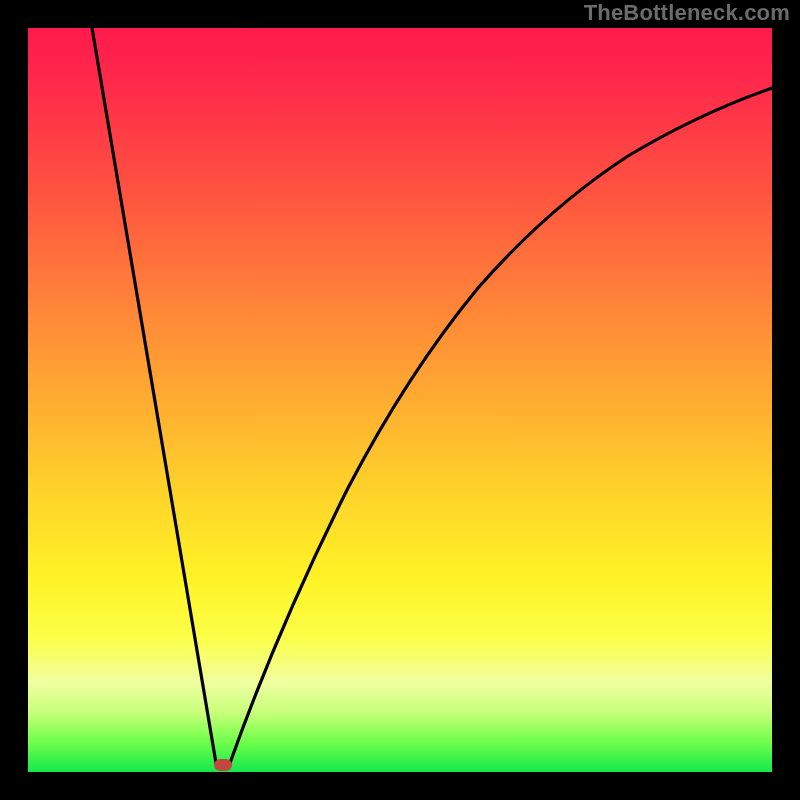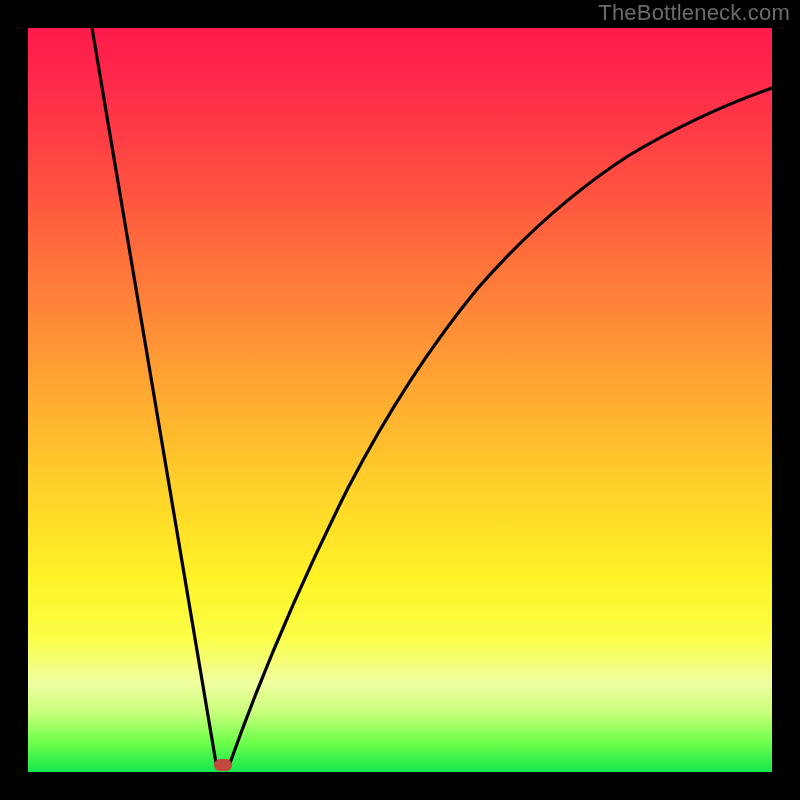--- a/index.html
+++ b/index.html
@@ -54,21 +54,21 @@
     border-radius: 6px;
     background: #c1473f;
     transform: translate(-50%, -50%);
   }
   .watermark {
     position: absolute;
     top: 0;
     right: 10px;
     color: #6b6b6b;
     font-size: 22px;
-    font-weight: 400;
+    font-weight: 700;
     letter-spacing: 0.2px;
     user-select: none;
   }
 </style>
 </head>
 <body>
 
 <div class="frame">
   <div class="watermark">TheBottleneck.com</div>
   <div class="plot">

